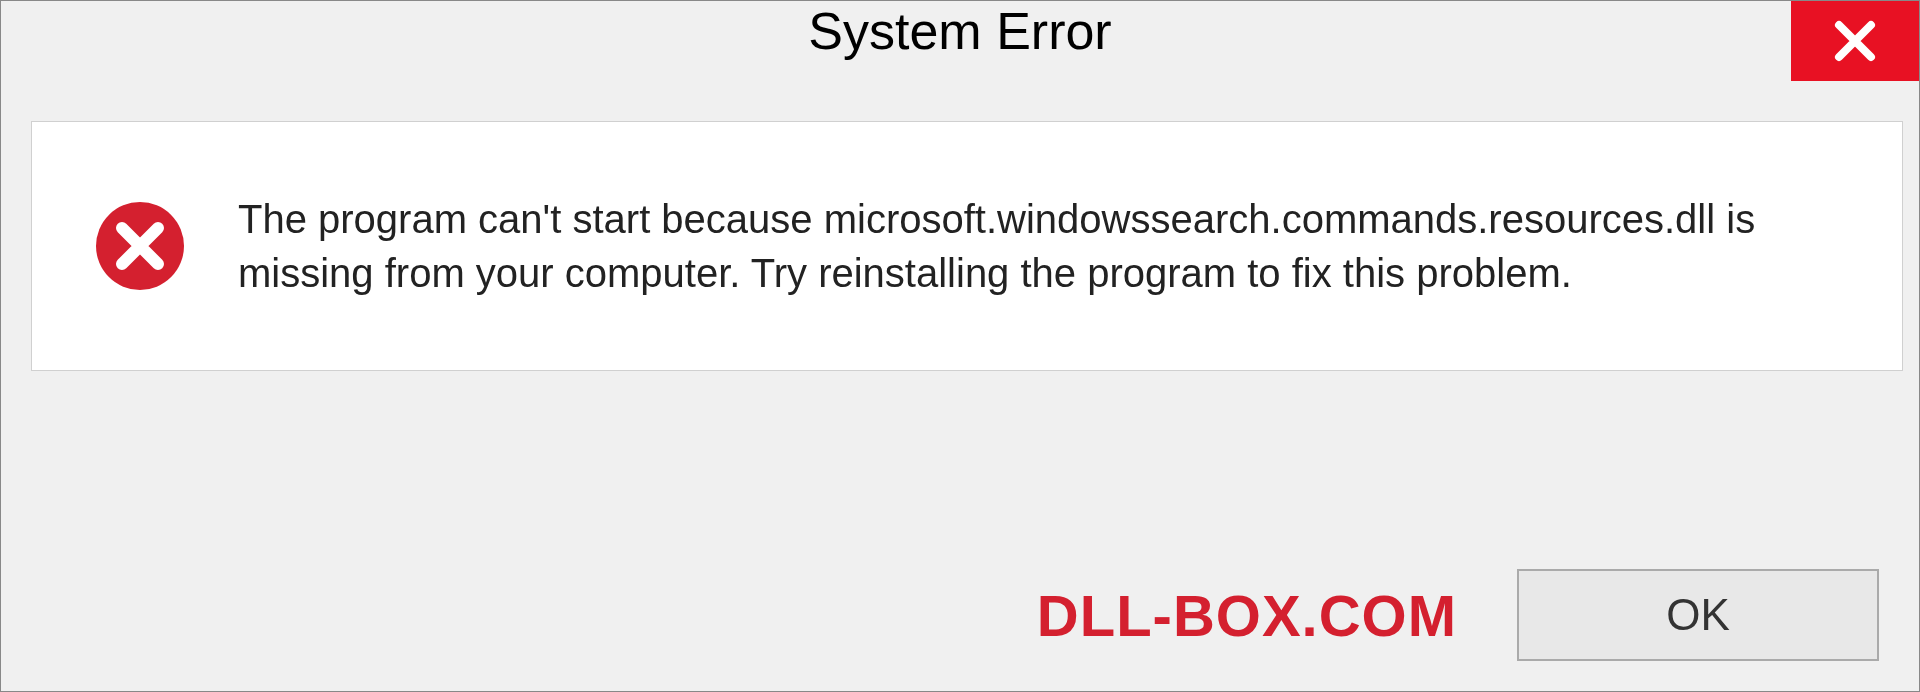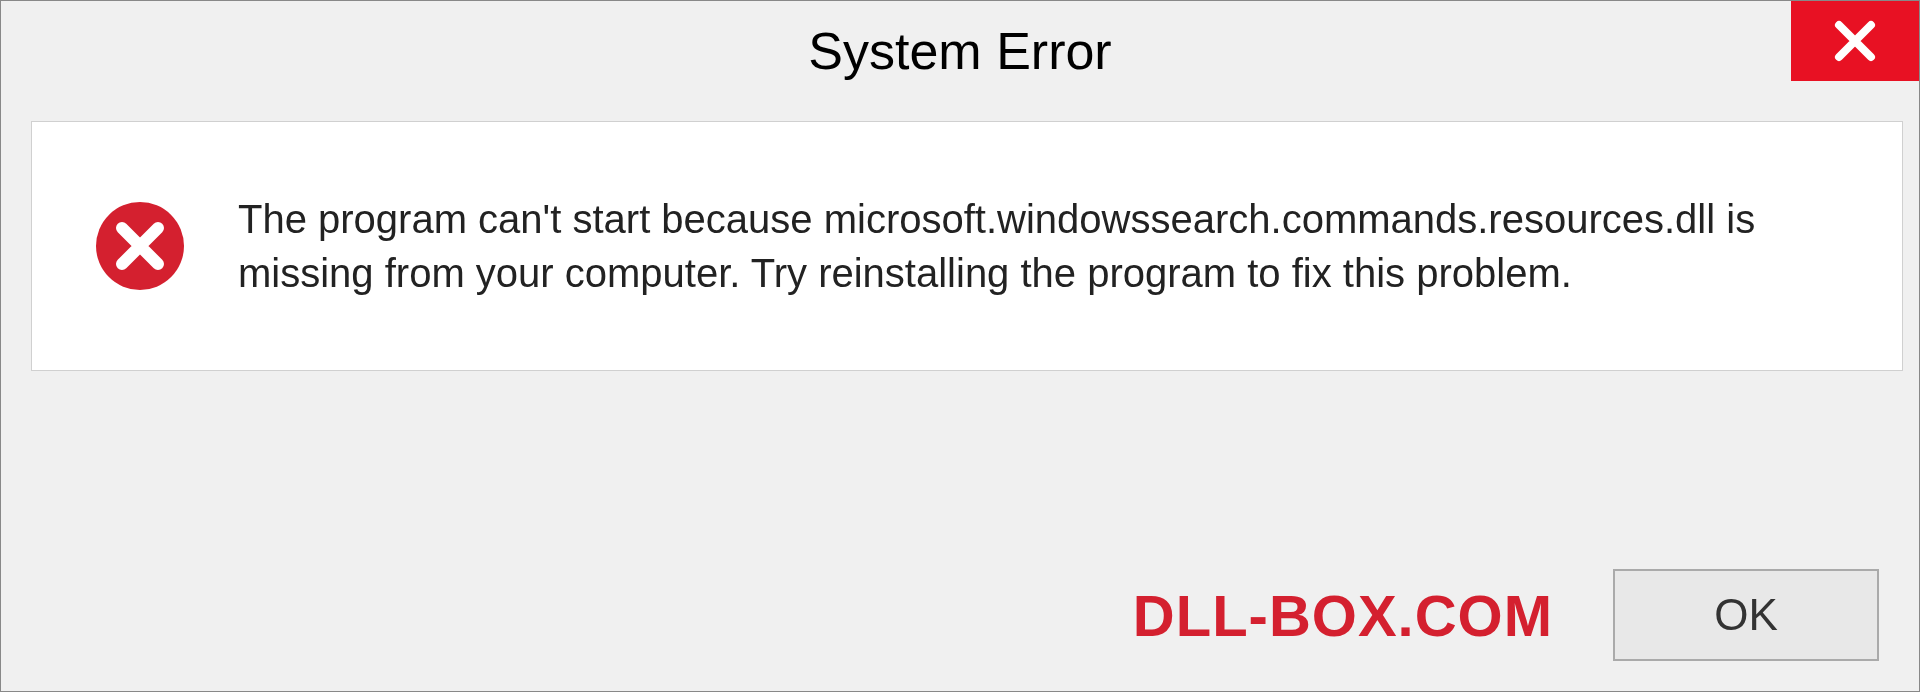--- a/index.html
+++ b/index.html
@@ -11,21 +11,21 @@
       width: 1920px;
       height: 692px;
       background: #f0f0f0;
       font-family: "Segoe UI", Arial, sans-serif;
       position: relative;
       border: 1px solid #888;
     }
     .titlebar {
       height: 100px;
       display: flex;
-      align-items: center;
+      align-items: flex-start;
       justify-content: center;
       position: relative;
       background: #f0f0f0;
     }
     .title-text {
       font-size: 52px;
       font-weight: 400;
       color: #000;
     }
     .close-btn {
@@ -75,21 +75,21 @@
       gap: 60px;
     }
     .watermark {
       font-size: 58px;
       font-weight: 800;
       color: #d4202f;
       letter-spacing: 1px;
       font-family: Arial, sans-serif;
     }
     .ok-button {
-      width: 266px;
+      width: 362px;
       height: 92px;
       background: #e8e8e8;
       border: 2px solid #aaa;
       font-size: 44px;
       color: #333;
       display: flex;
       align-items: center;
       justify-content: center;
       cursor: pointer;
       font-family: "Segoe UI", Arial, sans-serif;

